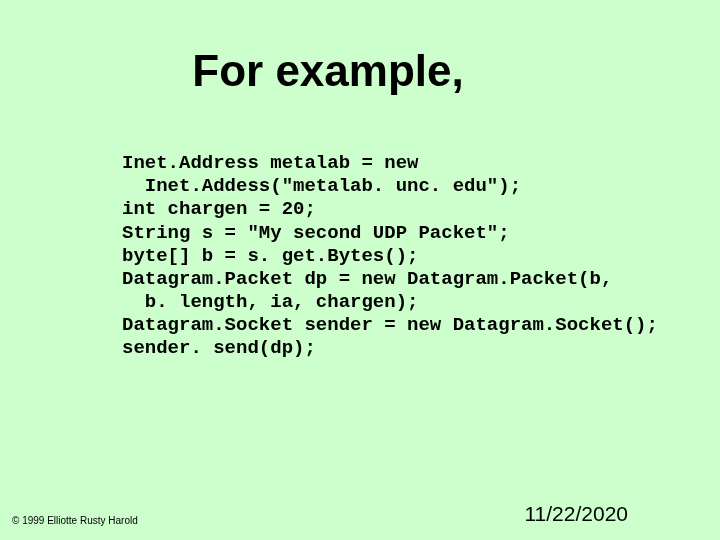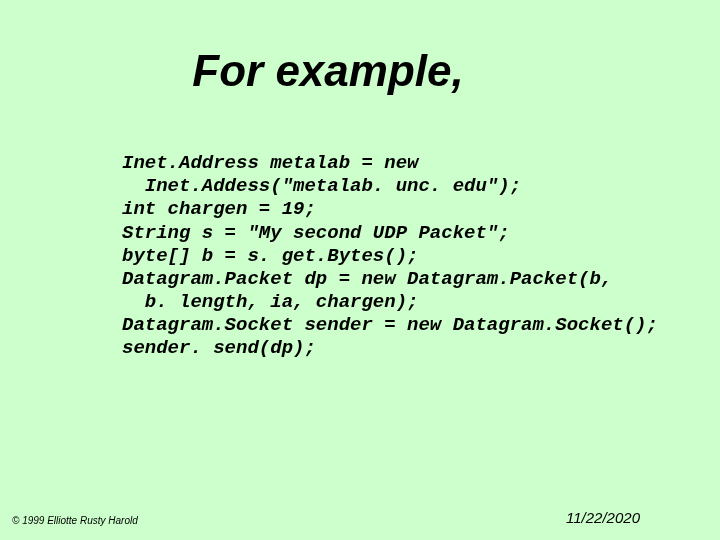--- a/index.html
+++ b/index.html
@@ -10,21 +10,20 @@
     background: #ccffcc;
     font-family: Arial, Helvetica, sans-serif;
     color: #000;
     overflow: hidden;
   }
   .slide {
     position: relative;
     width: 656px;
     height: 540px;
     box-sizing: border-box;
-    font-style: italic;
   }
   .title {
     position: absolute;
     top: 46px;
     left: 0;
     width: 100%;
     text-align: center;
     font-size: 44px;
     font-weight: bold;
   }
@@ -39,33 +38,33 @@
     white-space: pre;
   }
   .copyright {
     position: absolute;
     left: 12px;
     bottom: 14px;
     font-size: 10px;
   }
   .date {
     position: absolute;
-    right: 16px;
+    right: 28px;
     bottom: 14px;
-    font-size: 15px;
+    font-size: 21px;
   }
 </style>
 </head>
 <body>
 
 <div class="slide">
   <div class="title">For example,</div>
   <div class="code">Inet.Address metalab = new
   Inet.Addess("metalab. unc. edu");
-int chargen = 19;
+int chargen = 20;
 String s = "My second UDP Packet";
 byte[] b = s. get.Bytes();
 Datagram.Packet dp = new Datagram.Packet(b,
   b. length, ia, chargen);
 Datagram.Socket sender = new Datagram.Socket();
 sender. send(dp);</div>
   <div class="copyright">© 1999 Elliotte Rusty Harold</div>
   <div class="date">11/22/2020</div>
 </div>
 

